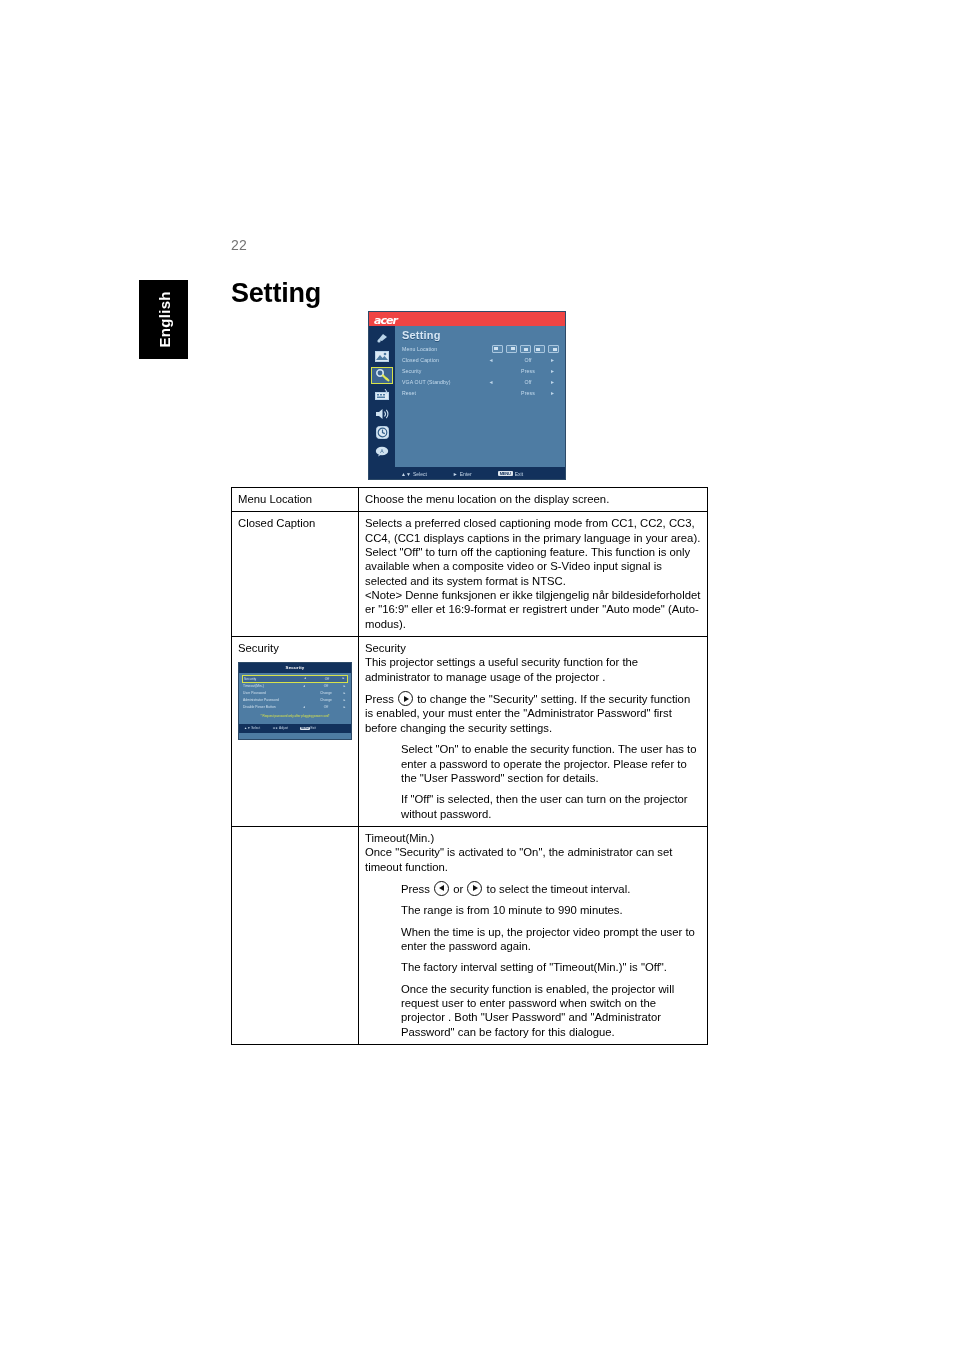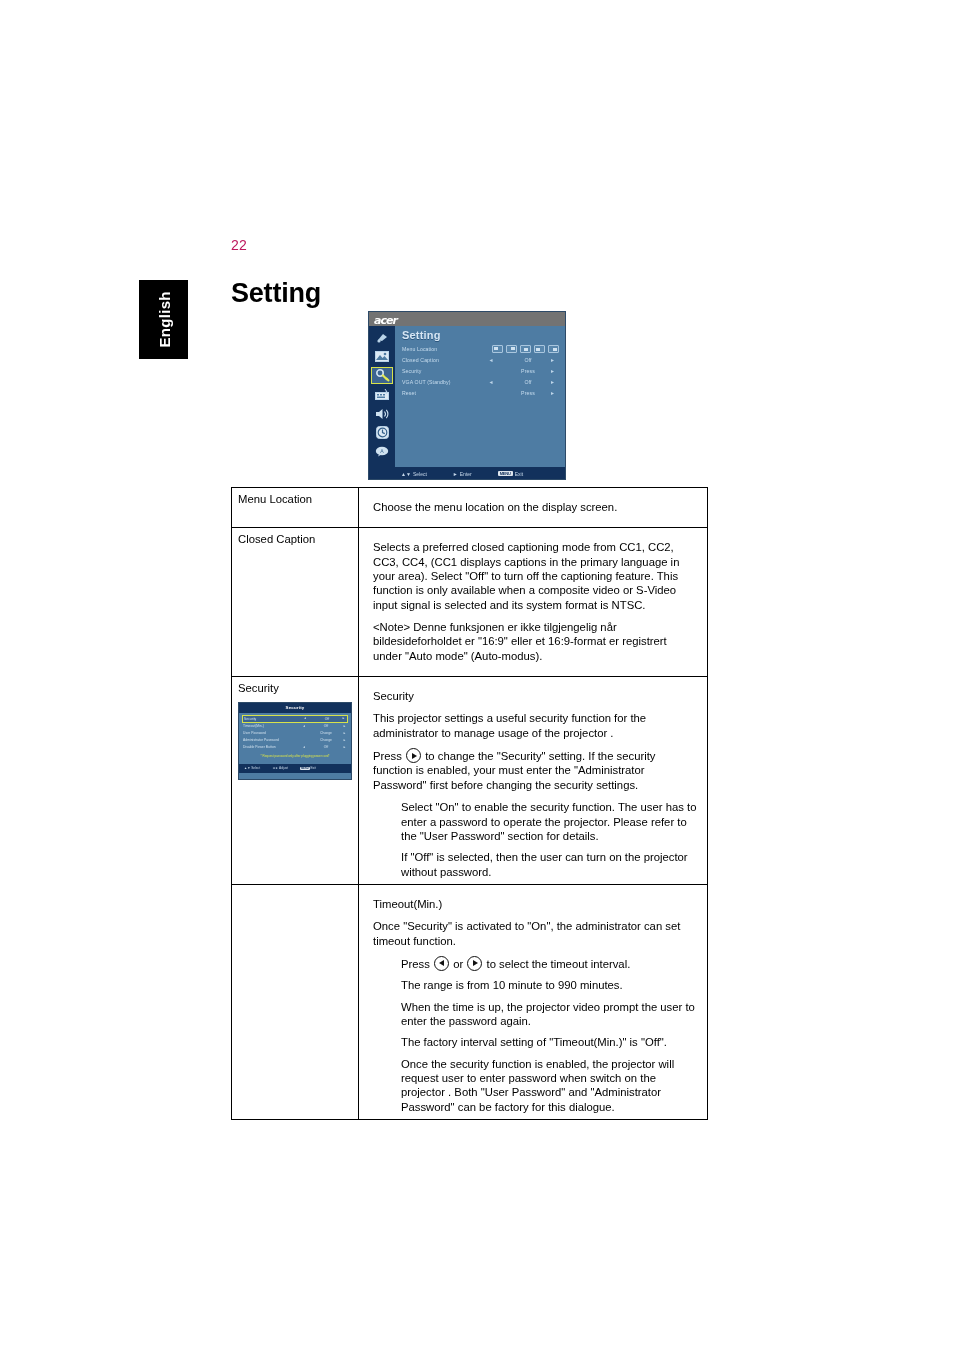--- a/index.html
+++ b/index.html
@@ -13,21 +13,21 @@
     position: relative;
     overflow: hidden;
   }
 
   
   .page-number {
     position: absolute;
     left: 231px;
     top: 237px;
     font-size: 14px;
-    color: #be185d;
+    color: #737373;
     letter-spacing: 0.2px;
   }
 
   .lang-tab {
     position: absolute;
     left: 139px;
     top: 280px;
     width: 49px;
     height: 79px;
     background: #000000;
@@ -68,21 +68,21 @@
     width: 198px;
     height: 169px;
     background: #4e7ca3;
     border: 1px solid #2d4a68;
     font-size: 5px;
     color: #cfe0ee;
     overflow: hidden;
   }
   .osd-header {
     height: 14px;
-    background: #737373;
+    background: #ef4444;
     position: relative;
     text-decoration: underline;
   }
   .osd-logo {
     position: absolute;
     left: 5px;
     top: 2px;
     font-size: 11px;
     font-weight: bold;
     font-style: italic;
@@ -190,21 +190,21 @@
     line-height: 1.27;
   }
   .tbl td {
     border: 1px solid #000000;
     vertical-align: top;
     padding: 4px 6px 5px 6px;
   }
   .col-left  { width: 116px; }
   .col-right { width: 361px; }
   .t-bold { font-weight: normal; }
-  .p { margin: 8px; }
+  .p { margin: 0; }
   .indent { margin: 7px 0 0 36px; }
   .para-gap { margin-top: 7px; }
 
   .btn-glyph {
     display: inline-block;
     width: 15px; height: 15px;
     border: 1.6px solid #111;
     border-radius: 50%;
     position: relative;
     vertical-align: -3px;

